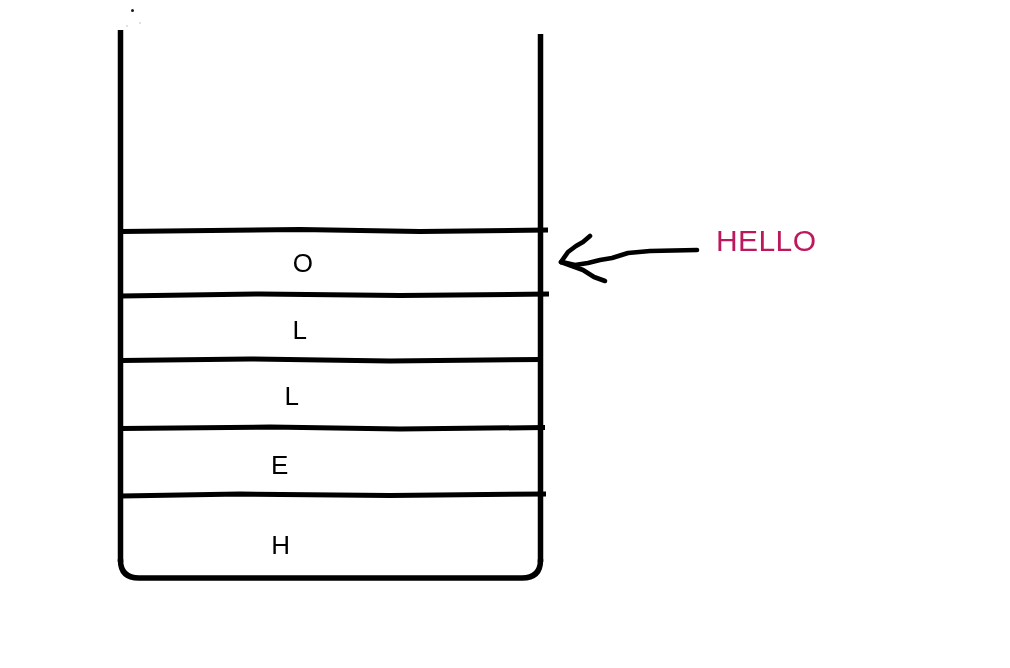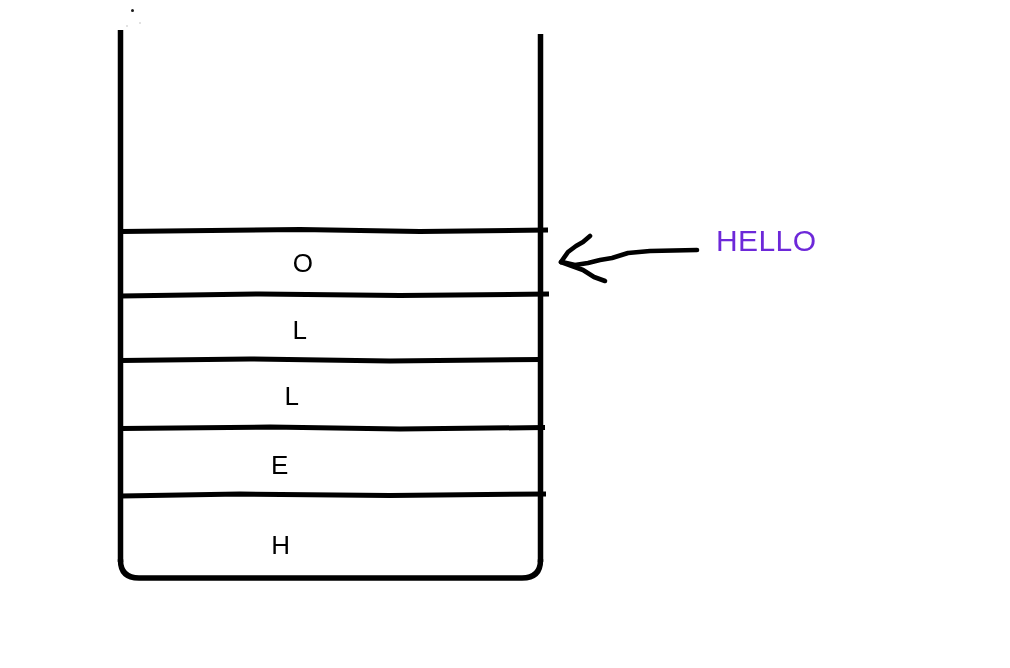--- a/index.html
+++ b/index.html
@@ -58,21 +58,21 @@
     line-height: 1;
     white-space: nowrap;
     transform: translate(-50%, -50%);
     letter-spacing: 0.5px;
   }
   .callout-label {
     position: absolute;
     font-family: "Liberation Sans", sans-serif;
     font-size: 30px;
     font-weight: 400;
-    color: #6d28d9;
+    color: #be185d;
     line-height: 1;
     white-space: nowrap;
     letter-spacing: 0.4px;
   }
   .speck {
     position: absolute;
     background: #1a1a1a;
     border-radius: 50%;
   }
   .speck.faint {

